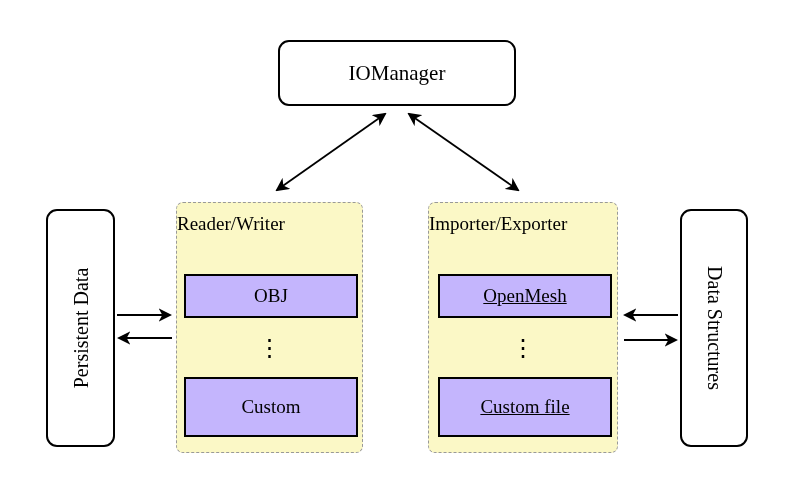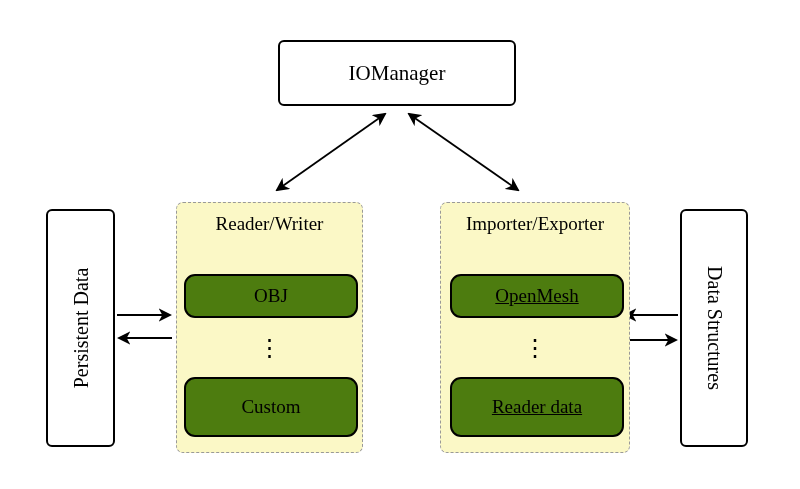--- a/index.html
+++ b/index.html
@@ -22,21 +22,21 @@
     top: 0;
     width: 800px;
     height: 489px;
     pointer-events: none;
   }
   .node {
     position: absolute;
     box-sizing: border-box;
     background: #ffffff;
     border: 2.5px solid #000000;
-    border-radius: 6px;
+    border-radius: 11px;
     display: flex;
     align-items: center;
     justify-content: center;
     font-family: Liberation Serif, serif;
   }
   .io-box {
     left: 278px;
     top: 40px;
     width: 238px;
     height: 66px;
@@ -61,35 +61,35 @@
   .container {
     position: absolute;
     box-sizing: border-box;
     top: 202px;
     height: 251px;
     background: #fbf8c6;
     border: 1.5px dashed #999999;
     border-radius: 7px;
   }
   .container.rw { left: 176px; width: 187px; }
-  .container.ie { left: 440px; width: 190px; }
+  .container.ie { left: 428px; width: 190px; }
   .container-title {
     position: absolute;
     left: 0;
     right: 0;
     top: 10px;
-    text-align: center;
+    text-align: left;
     font-size: 19px;
   }
   .inner-box {
     position: absolute;
     box-sizing: border-box;
-    background: #4d7c0f;
+    background: #c4b5fd;
     border: 2.5px solid #000000;
-    border-radius: 11px;
+    border-radius: 0;
     display: flex;
     flex-direction: column;
     align-items: center;
     justify-content: center;
     font-size: 19px;
     line-height: 1.3;
     text-align: center;
   }
   .inner-top {
     left: 7px;
@@ -160,17 +160,17 @@
     </div>
   </div>
 
   <div class="container ie">
     <div class="container-title">Importer/Exporter</div>
     <div class="inner-box inner-top">
       <span>OpenMesh</span>
     </div>
     <div class="ellipsis-dots">⋮</div>
     <div class="inner-box inner-bottom">
-      <span>Reader data</span>
+      <span>Custom file</span>
     </div>
   </div>
 
 </div>
 
 </body></html>

